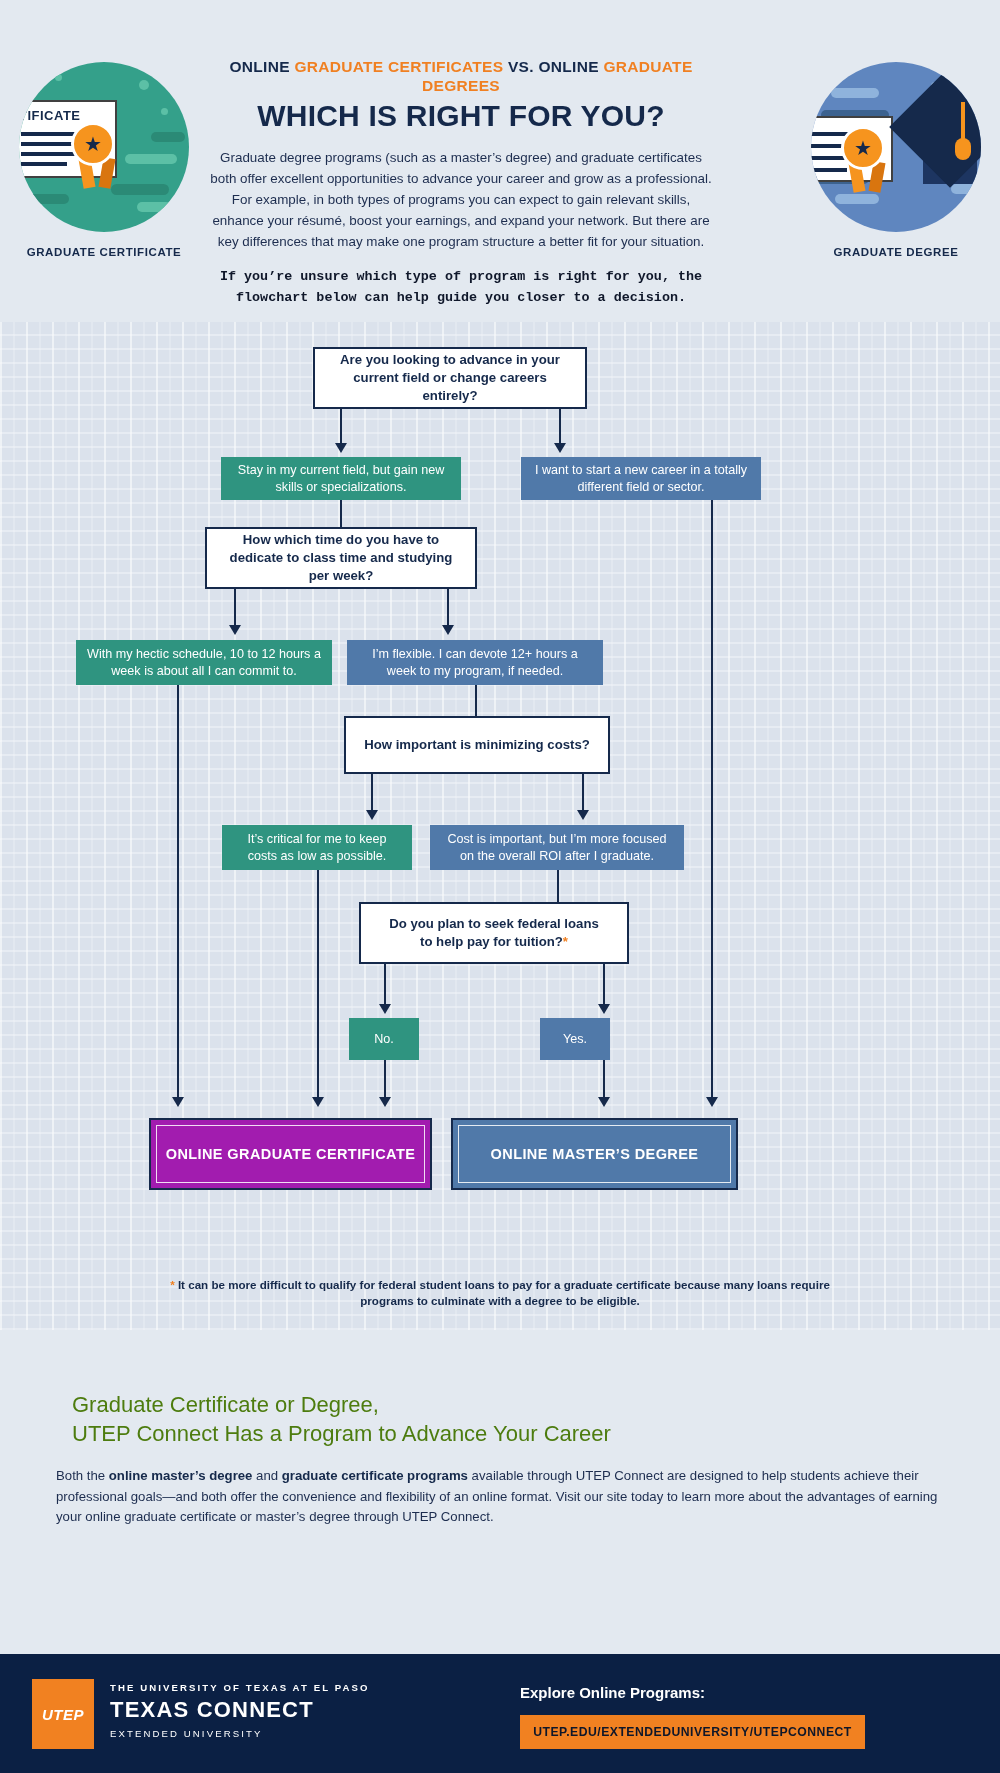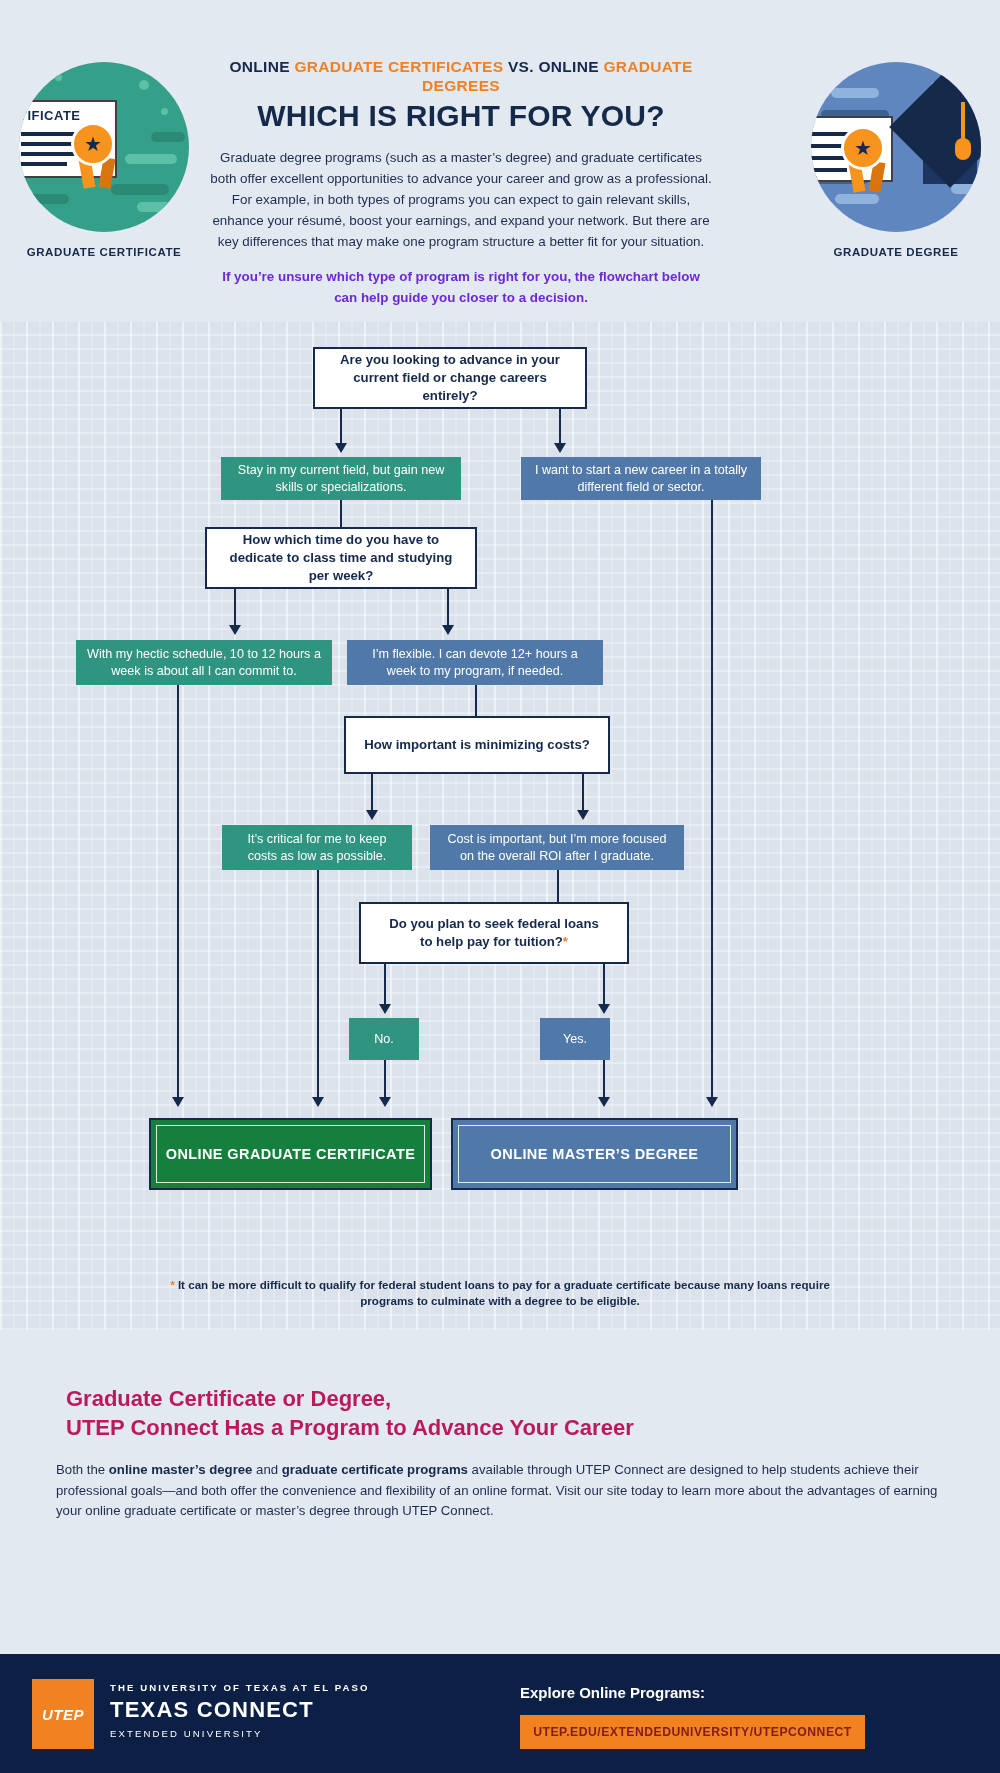--- a/index.html
+++ b/index.html
@@ -31,22 +31,23 @@
   .eyebrow .hl { color:#f08022; }
   .headline {
     font-size:30px; font-weight:bold; letter-spacing:.2px;
     color:#15294b; line-height:1.1; margin-bottom:16px;
   }
   .lede {
     font-size:13.4px; line-height:1.56; color:#1d2d4f;
     margin:0 10px;
   }
   .lede-bold {
-    font-size:13.4px; line-height:1.56; font-weight:bold; color:#6d28d9;
+    font-size:13.4px; line-height:1.56; font-weight:bold; color:#0f172a;
     margin:14px 16px 0 16px;
+    font-family:Liberation Mono, monospace;
   }
 
   
   .circle-wrap { position:absolute; text-align:center; width:220px; }
   .circle-wrap.left  { left:-6px;  top:62px; }
   .circle-wrap.right { right:-6px; top:62px; }
   .circle {
     width:170px; height:170px; border-radius:50%;
     margin:0 auto; position:relative; overflow:hidden;
   }
@@ -125,21 +126,21 @@
 
   .result {
     border:2px solid #15294b; padding:5px;
     display:flex; align-items:center; justify-content:center;
   }
   .result-inner {
     width:100%; height:100%; border:1.5px solid rgba(255,255,255,.85);
     display:flex; align-items:center; justify-content:center;
     color:#fff; font-weight:bold; font-size:14.5px; letter-spacing:.4px;
   }
-  .result.green { background:#15803d; }
+  .result.green { background:#a21caf; }
   .result.blue  { background:#5079a9; }
 
   .ast { color:#f08022; }
 
   
   .vline { position:absolute; width:2px; background:#15294b; }
   .arrow {
     position:absolute; width:0; height:0;
     border-left:6px solid transparent; border-right:6px solid transparent;
     border-top:10px solid #15294b;
@@ -151,21 +152,21 @@
     font-weight:bold; color:#15294b;
   }
   .footnote .ast { color:#f08022; }
 
   
   .closing {
     position:relative; background:#e3e9f0;
     padding:44px 56px 0 56px; height:118px;
   }
   .closing h2 {
-    margin:10px; font-size:22px; line-height:1.32; font-weight:bold; color:#be185d;
+    margin:16px; font-size:22px; line-height:1.32; font-weight:normal; color:#4d7c0f;
   }
   .closing p {
     margin:18px 0 0 0; font-size:13.2px; line-height:1.55; color:#1d2d4f;
   }
   .closing p b { font-weight:bold; color:#15294b; }
 
   
   .footer {
     position:absolute; left:0; bottom:0; width:1000px; height:119px;
     background:#0b2044;
@@ -180,21 +181,21 @@
   .logo-text { margin-left:16px; padding-top:3px; color:#fff; }
   .logo-text .l1 { font-size:9.6px; letter-spacing:2.1px; font-weight:bold; }
   .logo-text .l2 { font-size:22px; letter-spacing:1.2px; font-weight:bold; margin-top:4px; }
   .logo-text .l3 { font-size:9.6px; letter-spacing:2.1px; font-weight:normal; margin-top:5px; }
 
   .explore { position:absolute; left:520px; top:30px; color:#fff; }
   .explore .etitle { font-size:15px; font-weight:bold; }
   .url-btn {
     margin-top:14px; width:345px; height:34px; background:#f18121;
     display:flex; align-items:center; justify-content:center;
-    color:#7f1d1d; font-size:12.2px; font-weight:bold; letter-spacing:.5px;
+    color:#0f172a; font-size:12.2px; font-weight:bold; letter-spacing:.5px;
   }
 </style>
 </head>
 <body>
 
 <div class="header">
 
   <div class="circle-wrap left">
     <div class="circle green">
       <div class="dash g1" style="left:120px; top:18px;  width:10px; height:10px; border-radius:50%;"></div>

